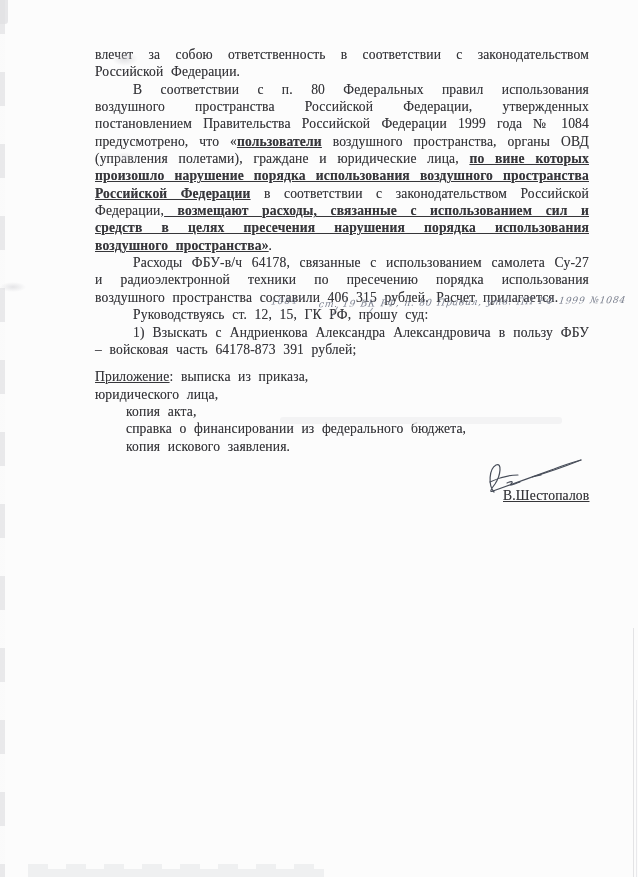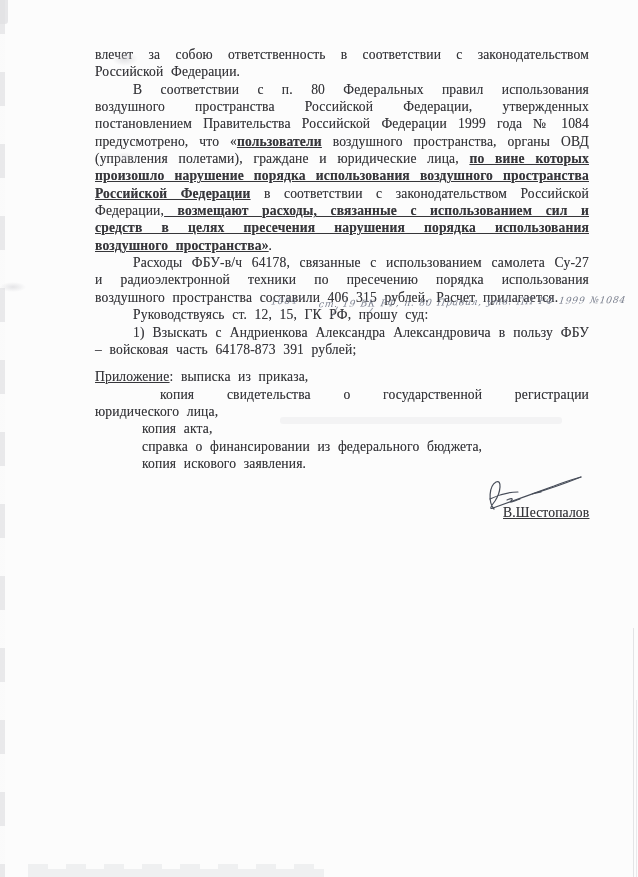--- a/index.html
+++ b/index.html
@@ -28,21 +28,21 @@
     text-shadow: 0 0 0.5px rgba(60,60,65,0.5);
   }
   .para { margin: 0; }
   .para.indent { text-indent: 38px; }
   .bu { font-weight: bold; text-decoration: underline; }
   .u  { text-decoration: underline; }
 
   
   .attachments { margin-top: 10px; }
   .attach-line { margin: 0; }
-  .attach-line.ind { margin-left: 47px; }
+  .attach-line.ind { margin-left: 31px; }
   .attach-line.spread {
     margin-left: 65px;
     text-align: justify;
     text-align-last: justify;
   }
 
   
   .rel { position: relative; }
   .hw {
     position: absolute;
@@ -146,21 +146,20 @@
 
     <p class="para indent">Расходы ФБУ-в/ч 64178, связанные с использованием самолета Су-27 и радиоэлектронной техники по пресечению порядка использования воздушного пространства составили  406 315 рублей.  Расчет прилагается.</p>
 
     <p class="para indent rel"><span>Руководствуясь ст. 12, 15, ГК РФ, прошу суд:</span><span class="hw hw-number">1084</span><span class="hw hw-note">ст. 19 ВК РФ,  п. 80 Правил, утв. ПП РФ 1999 №1084</span><span class="ink-stroke ink-a"></span><span class="ink-stroke ink-b"></span></p>
 
     <p class="para indent">1) Взыскать с Андриенкова Александра Александровича в пользу ФБУ – войсковая часть 64178-873 391 рублей;</p>
 
 
     <div class="attachments">
       <p class="attach-line"><span class="u">Приложение</span><span>: </span><span>выписка из приказа,</span></p>
-      <p class="attach-line spread">копия свидетельства о государственной регистрации</p>
       <p class="attach-line">юридического лица,</p>
       <p class="attach-line ind">копия акта,</p>
       <p class="attach-line ind">справка о финансировании из федерального бюджета,</p>
       <p class="attach-line ind">копия искового заявления.</p>
     </div>
 
     <div class="sig-block">
       <svg class="sig-svg" viewBox="0 0 105 42" fill="none" xmlns="http://www.w3.org/2000/svg">
         <path d="M14 36 C8 29 9 13 16 9 C22 6 21 19 15 28 C11 33 9 37 13 35" stroke="#474d59" stroke-width="1.2" stroke-linecap="round" fill="none"></path>
         <path d="M10 26 C18 22 28 19 38 19" stroke="#474d59" stroke-width="1.1" stroke-linecap="round" fill="none"></path>

